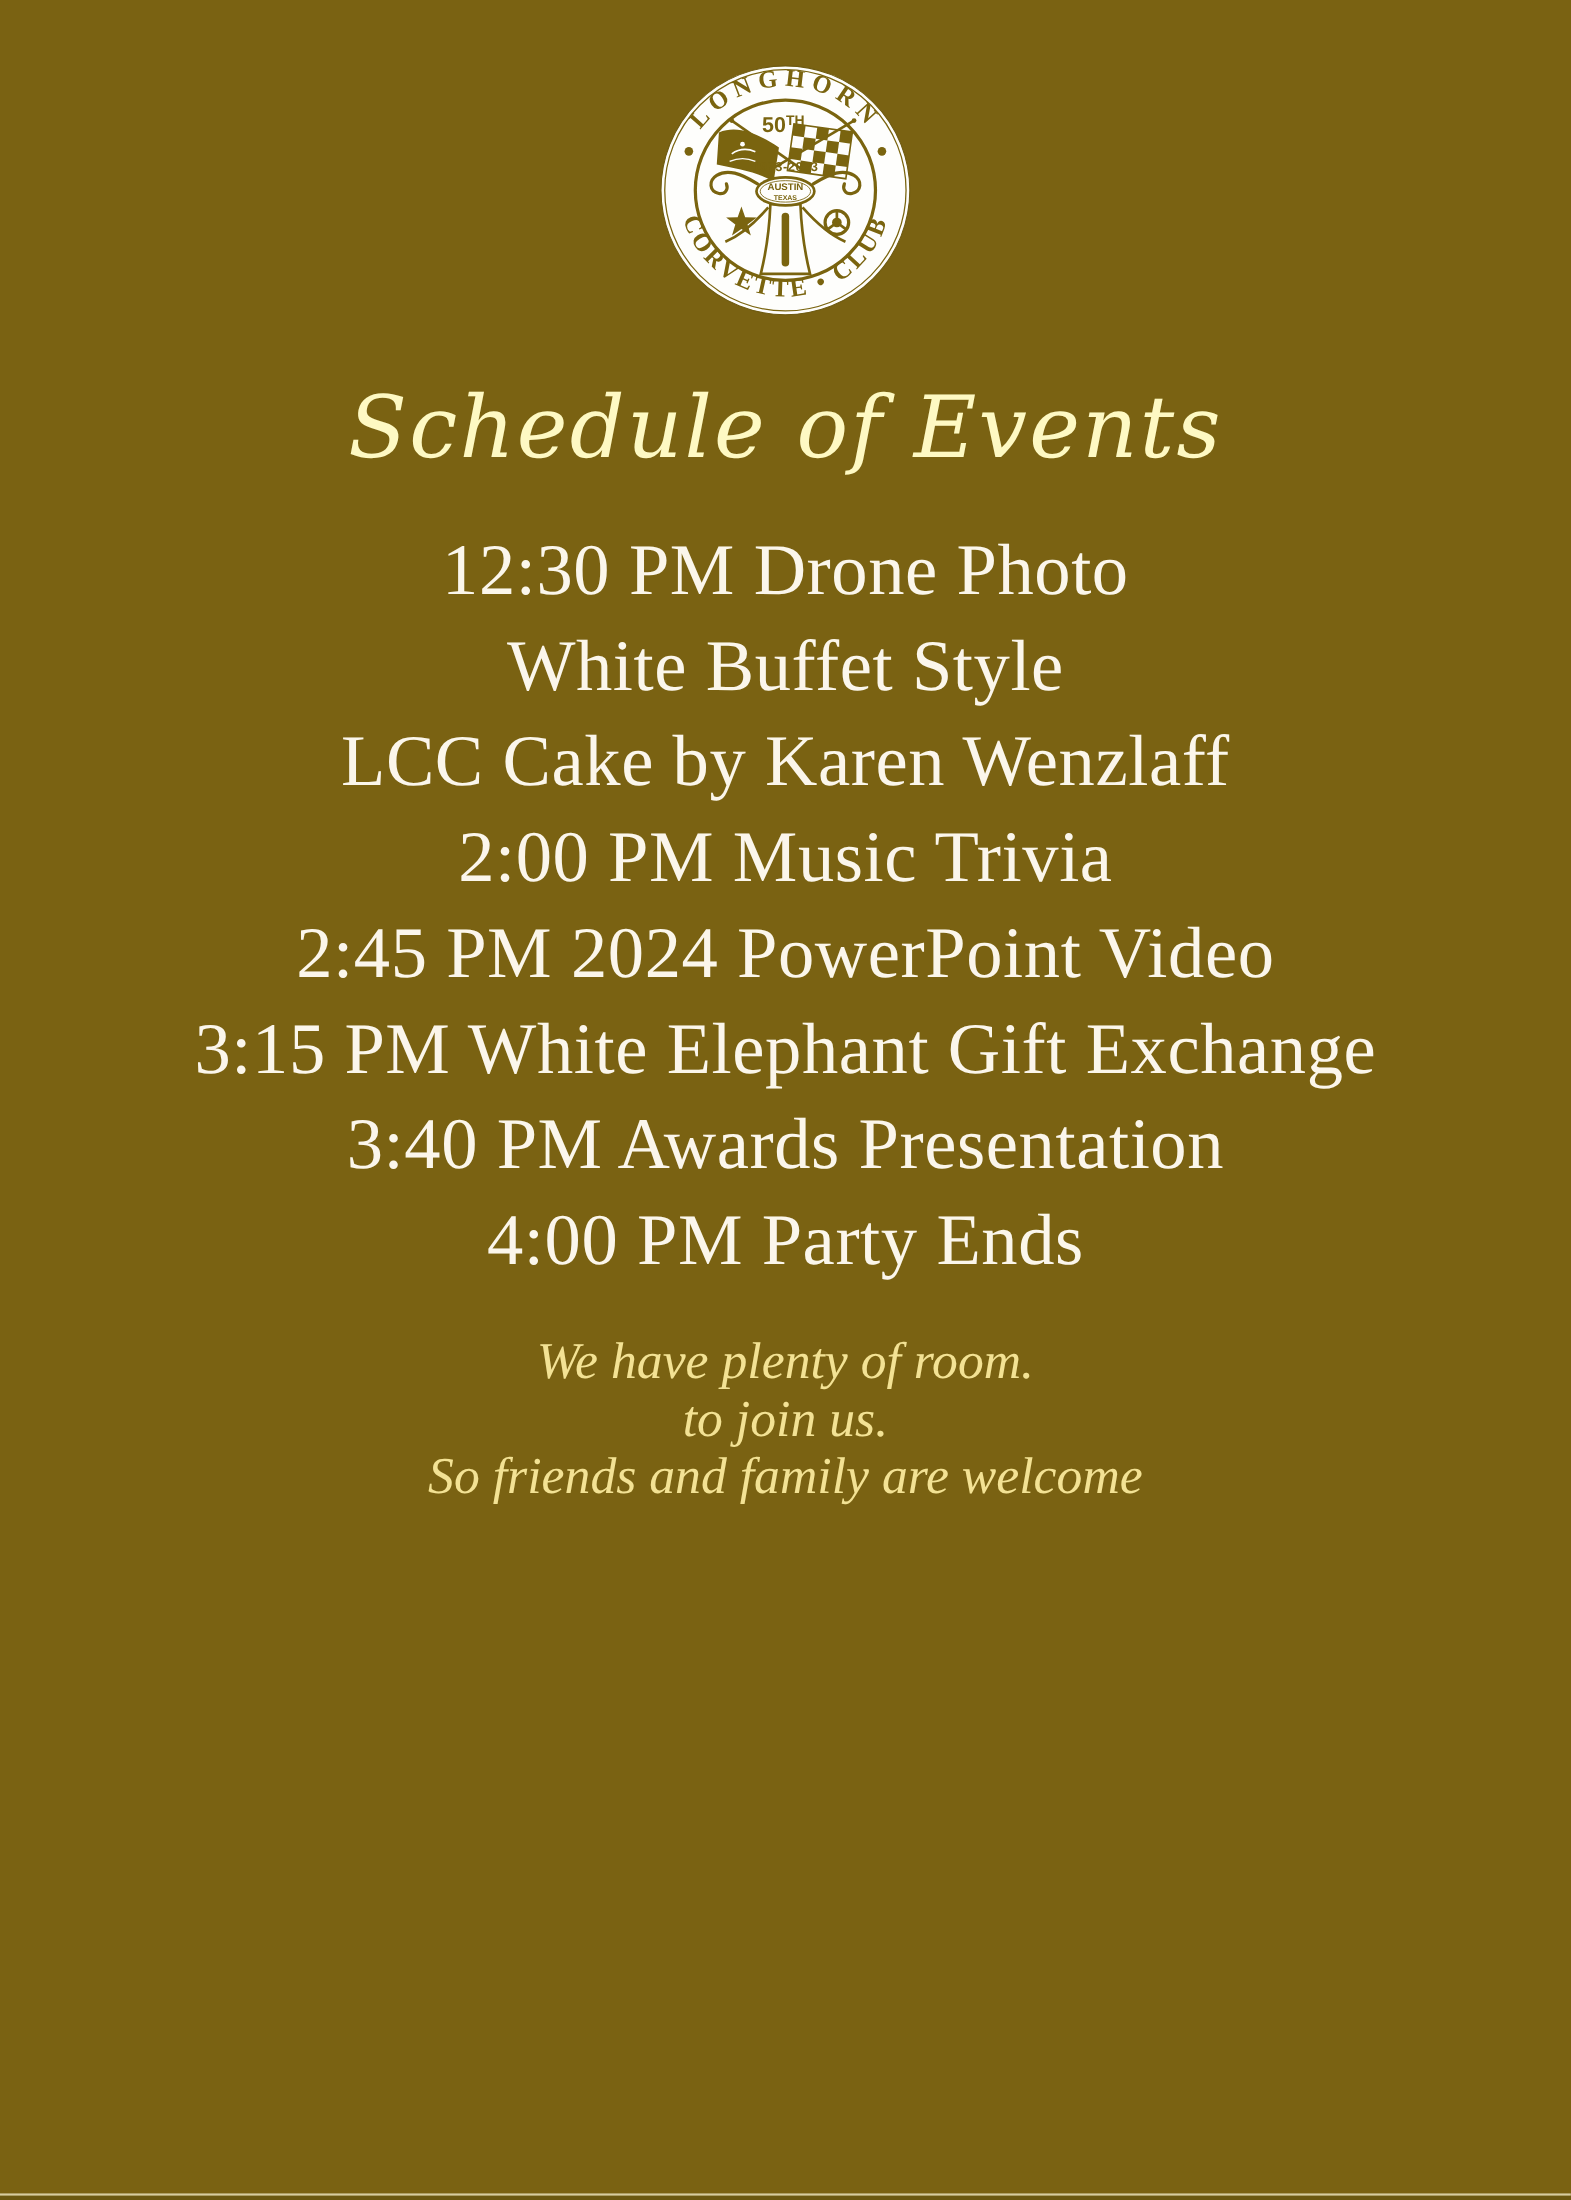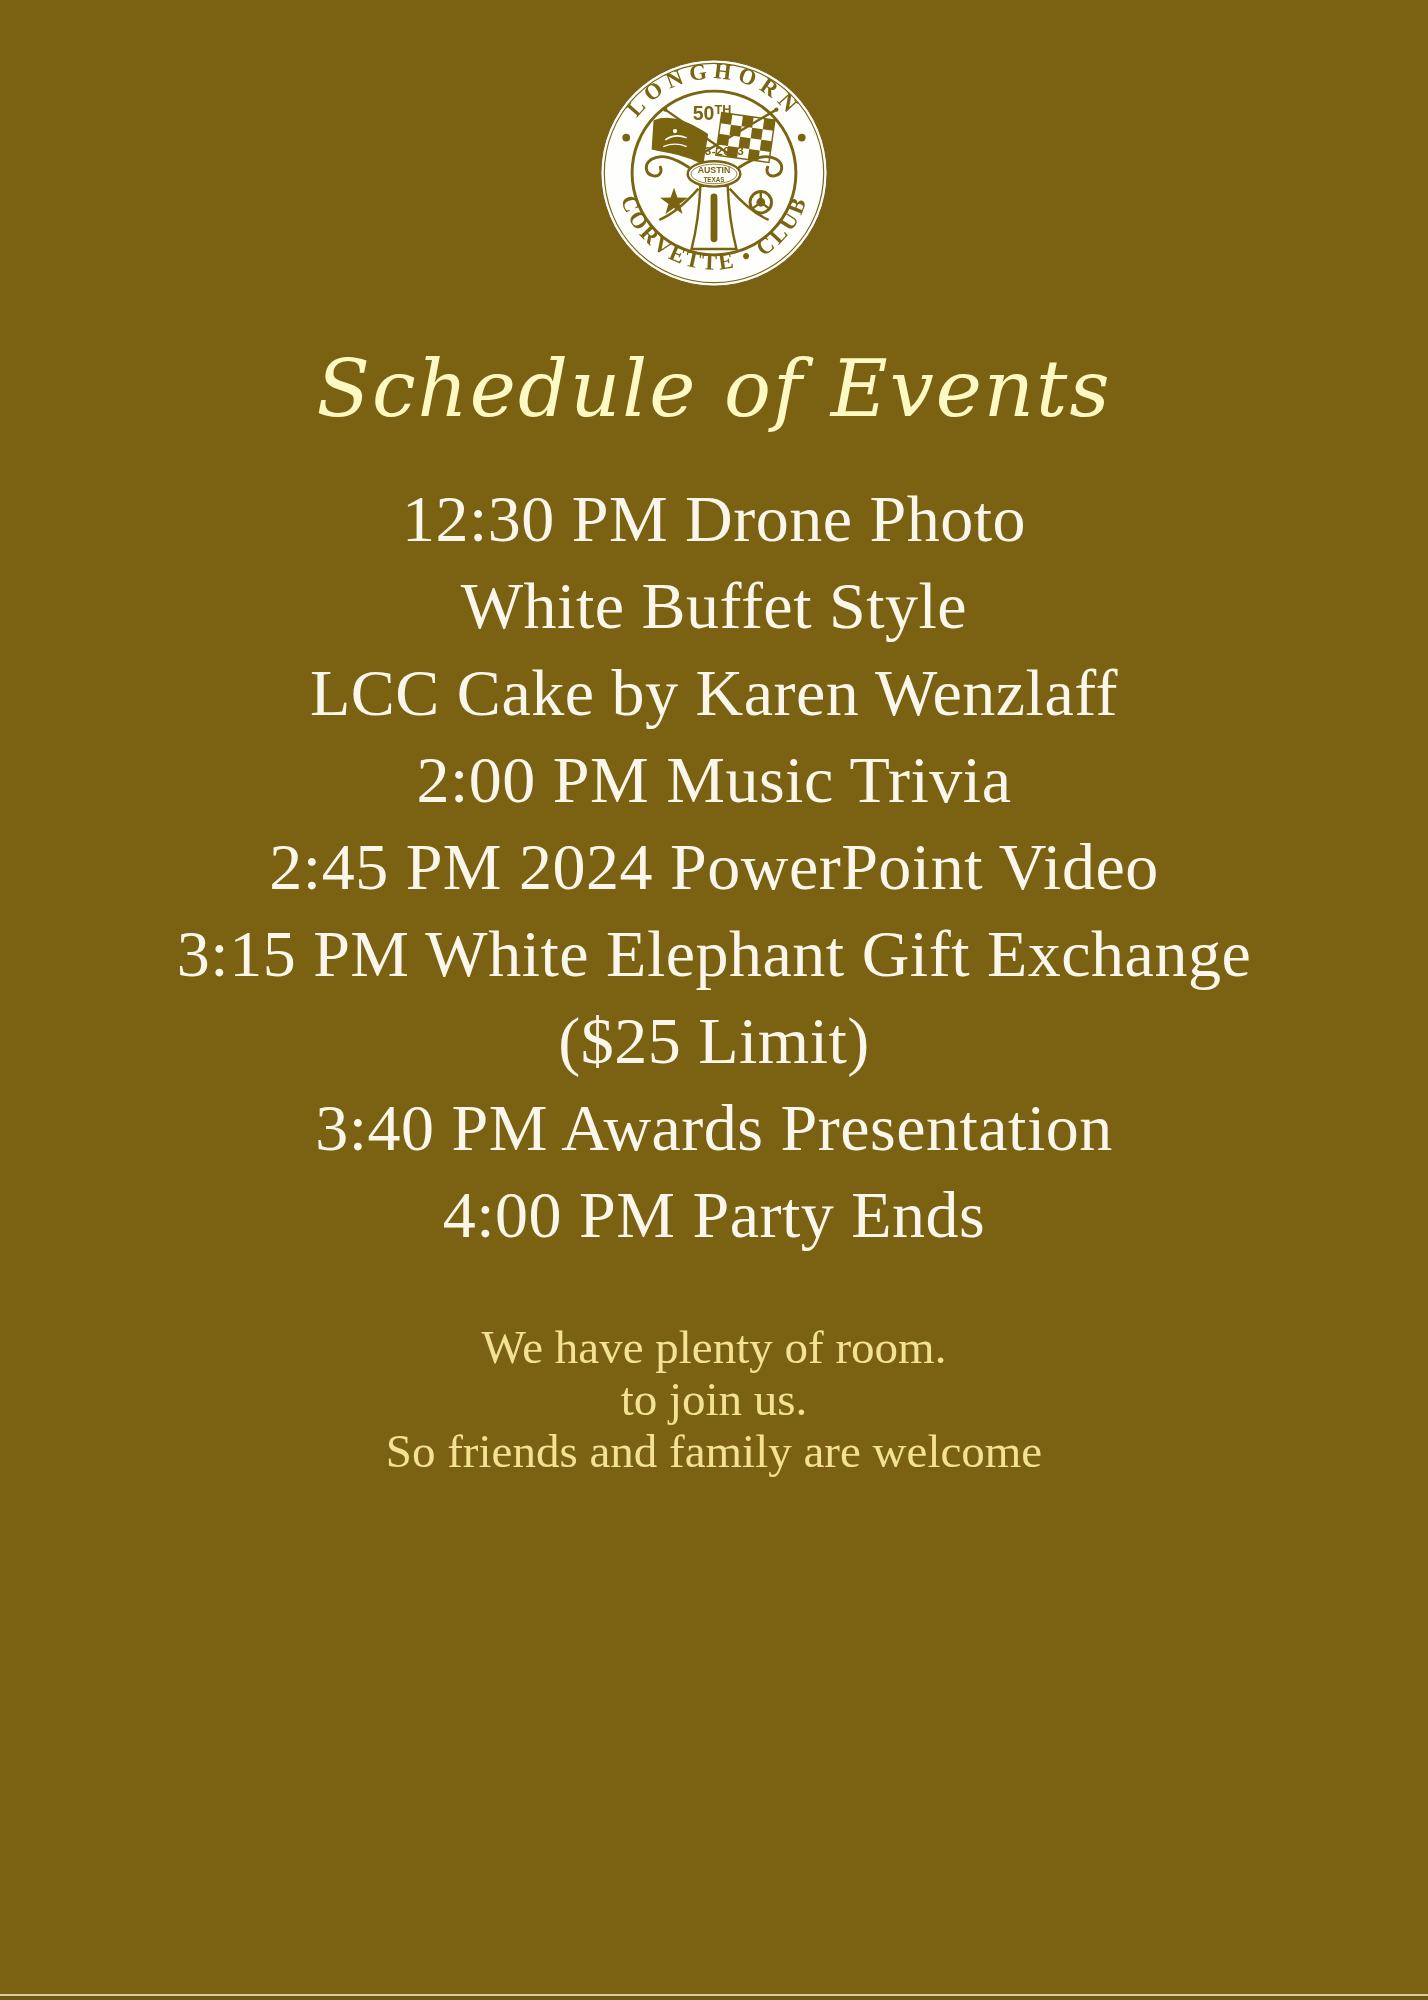--- a/index.html
+++ b/index.html
@@ -35,21 +35,22 @@
     margin-top: 33px;
     color: #FBF6EB;
   }
   .schedule .line {
     font-size: 66px;
     line-height: 87px;
     letter-spacing: 0.5px;
     white-space: nowrap;
   }
   .footer-note {
-    margin-top: 63px;
+    margin-top: 41px;
+    font-style: italic;
     color: #F3E294;
   }
   .footer-note .fline {
     font-size: 47px;
     line-height: 52px;
     white-space: nowrap;
   }
   .bottom-strip {
     position: absolute;
     left: 0; right: 0; bottom: 0;
@@ -163,21 +164,20 @@
 
   <div class="heading">Schedule of Events</div>
 
   <div class="schedule">
     <div class="line">12:30 PM Drone Photo</div>
     <div class="line">White Buffet Style</div>
     <div class="line">LCC Cake by Karen Wenzlaff</div>
     <div class="line">2:00 PM Music Trivia</div>
     <div class="line">2:45 PM 2024 PowerPoint Video</div>
     <div class="line">3:15 PM White Elephant Gift Exchange</div>
-    <div class="line">($25 Limit)</div>
     <div class="line">3:40 PM Awards Presentation</div>
     <div class="line">4:00 PM Party Ends</div>
   </div>
 
   <div class="footer-note">
     <div class="fline">We have plenty of room.</div>
     <div class="fline">to join us.</div>
     <div class="fline">So friends and family are welcome</div>
   </div>
 

